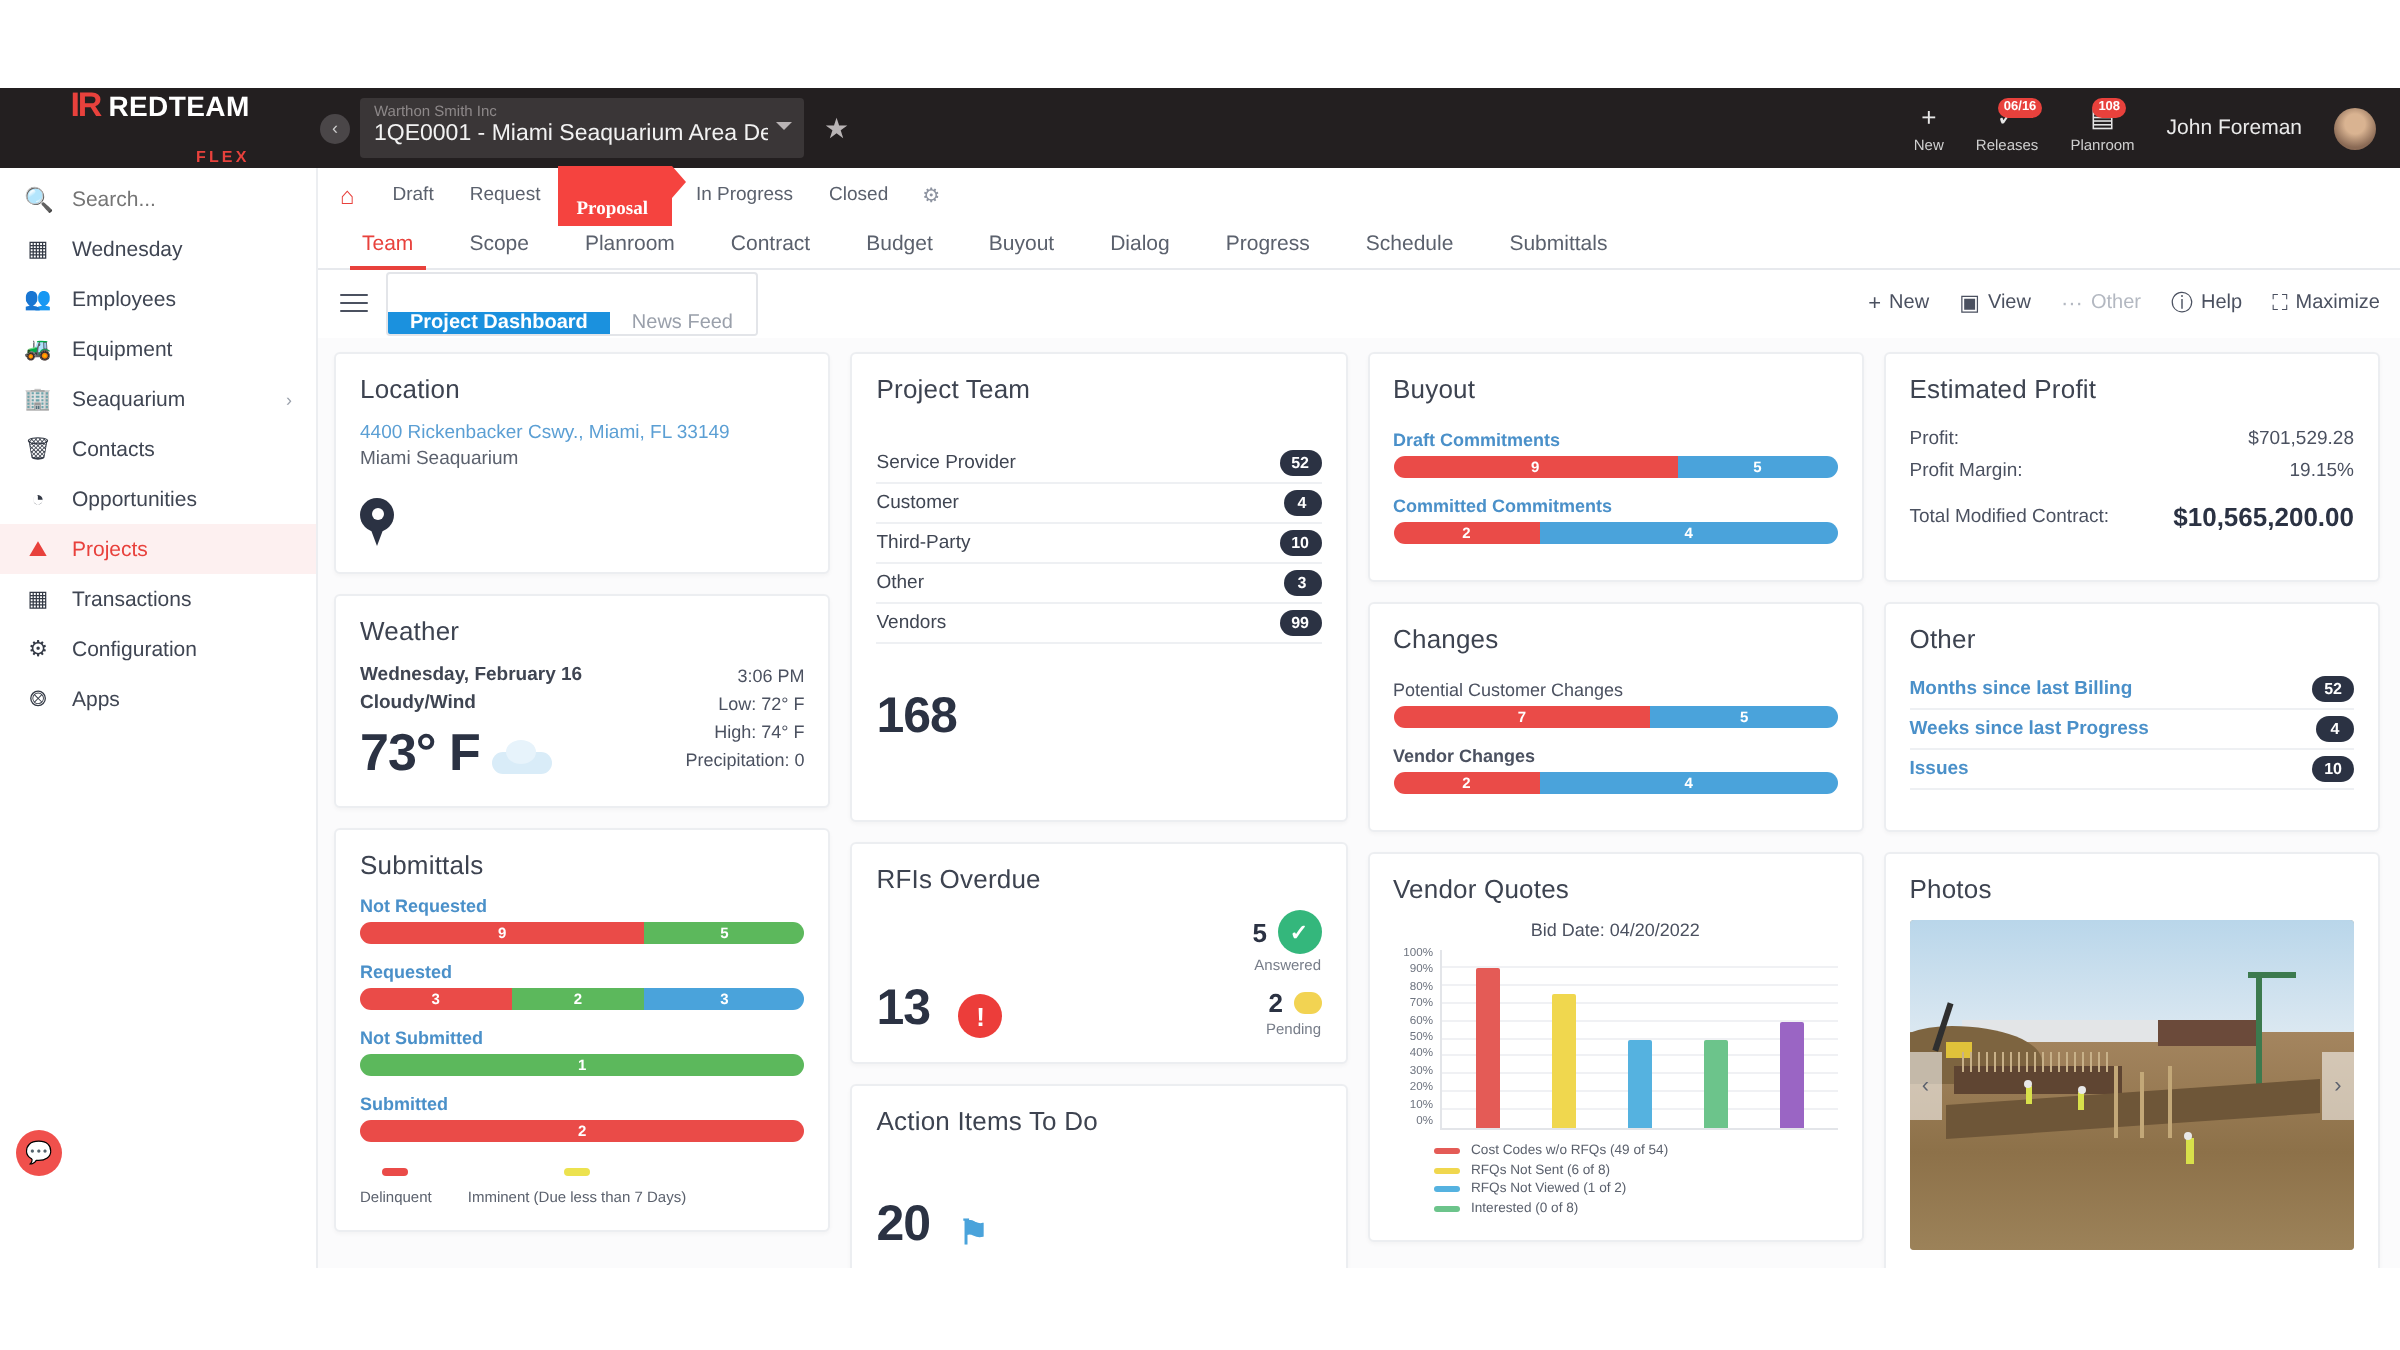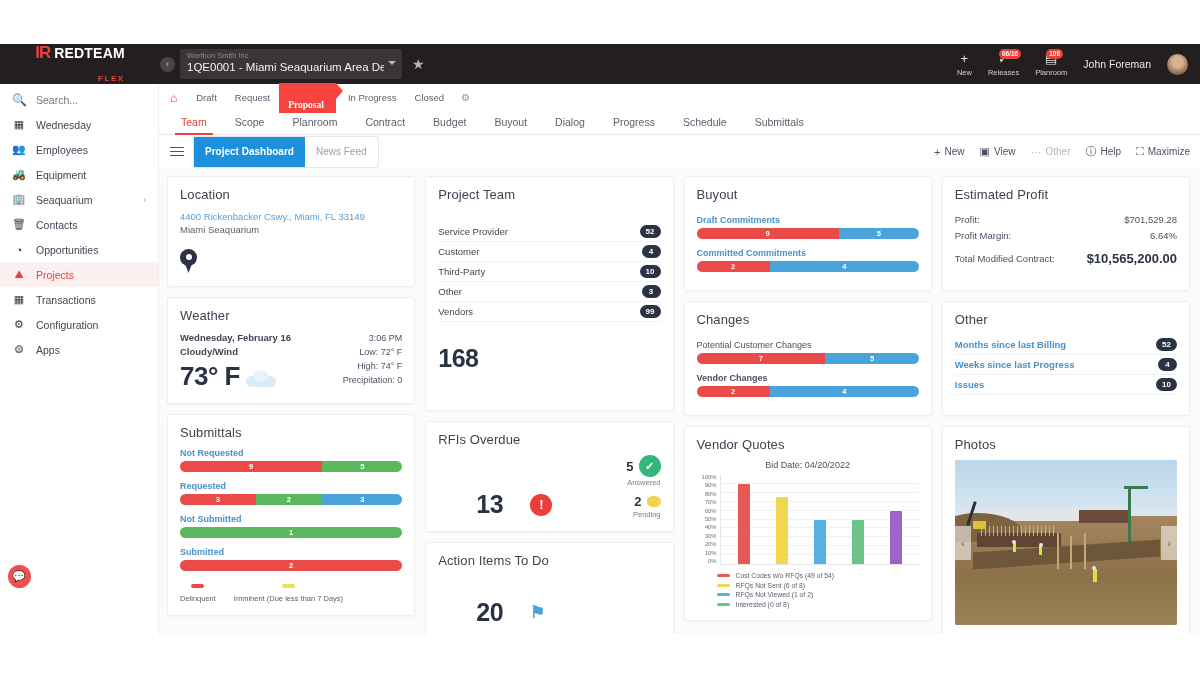--- a/index.html
+++ b/index.html
@@ -65,21 +65,21 @@
   .gear-sm { color:#8d93a0; font-size:10px; margin-left:8px; }
 
   .tabrow { height:27px; display:flex; align-items:flex-end; padding-left:8px; border-bottom:1px solid #e7e9ed; gap:0; }
   .tab { font-size:10.5px; color:#5b616d; padding:0 14px 6px 14px; position:relative; }
   .tab.active { color:#e8413c; }
   .tab.active:after { content:""; position:absolute; left:8px; right:8px; bottom:-1px; height:2px; background:#e8413c; }
 
   .toolbar { height:33px; display:flex; align-items:center; padding:0 10px 0 8px; }
   .hamb { display:flex; flex-direction:column; gap:2.5px; margin:0 9px 0 3px; }
   .hamb span { width:14px; height:1.6px; background:#4b5160; border-radius:1px; }
-  .seg { display:flex; border:1px solid #e3e5e9; border-radius:2px; overflow:hidden; height:32px; }
+  .seg { display:flex; border:1px solid #e3e5e9; border-radius:2px; overflow:hidden; height:32px;align-items:flex-end; }
   .seg-btn { font-size:10px; padding:0 11px; display:flex; align-items:center; color:#9aa0ab; background:#fff; }
   .seg-btn.active { background:#1b91de; color:#fff; font-weight:bold; }
   .tb-right { margin-left:auto; display:flex; align-items:center; gap:15px; }
   .tb-item { display:flex; align-items:center; gap:4px; font-size:10px; color:#4b5160; }
   .tb-item.muted { color:#b3b8c1; }
   .tb-ico { font-size:11px; }
 
   
   .grid { position:absolute; top:169px; left:159px; width:1041px; height:465px; background:#fbfbfc;
           padding:7px 10px 0 8px; display:grid; grid-template-columns:repeat(4, 1fr); gap:10px; align-content:start; }
@@ -121,21 +121,21 @@
   .seg-bar { display:flex; align-items:center; justify-content:center; color:#fff; font-size:7.5px; font-weight:bold; }
 
   
   .p-row { display:flex; justify-content:space-between; font-size:9.5px; color:#4b5160; line-height:16px; }
   .p-row.total { margin-top:7px; }
   .p-row.total .p-key { font-size:9.5px; }
   .p-row.total .p-val { font-size:13px; font-weight:bold; color:#2b3243; }
 
   
   .rfi-wrap { display:flex; justify-content:space-between; align-items:flex-end; }
-  .rfi-big { font-size:25px; font-weight:bold; color:#2b3243; display:flex; align-items:center; gap:27px; letter-spacing:-.5px;margin-left:38px;}
+  .rfi-big { font-size:25px; font-weight:bold; color:#2b3243; display:flex; align-items:flex-end; gap:14px; letter-spacing:-.5px;}
   .circ { width:22px; height:22px; border-radius:50%; display:flex; align-items:center; justify-content:center; color:#fff; font-size:13px; font-weight:bold;}
   .circ.red { background:#ec3d3a; }
   .circ.green { background:#34b77c; font-size:11px;}
   .rfi-side { display:flex; flex-direction:column; align-items:flex-end; gap:7px; }
   .rfi-kv { display:flex; align-items:center; gap:5px; }
   .rfi-num { font-size:13px; font-weight:bold; color:#2b3243; }
   .rfi-cap { font-size:7.5px; color:#777d89; text-align:right; }
   .dot-y { width:14px; height:11px; border-radius:7px; background:#f2d352; }
 
   
@@ -559,21 +559,21 @@
 
     <div class="col">
       <div class="card" style="height:115px">
         <div class="card-title">Estimated Profit</div>
         <div class="p-row" style="margin-top:10px">
           <span class="p-key">Profit:</span>
           <span class="p-val">$701,529.28</span>
         </div>
         <div class="p-row">
           <span class="p-key">Profit Margin:</span>
-          <span class="p-val">6.64%</span>
+          <span class="p-val">19.15%</span>
         </div>
         <div class="p-row total">
           <span class="p-key">Total Modified Contract:</span>
           <span class="p-val">$10,565,200.00</span>
         </div>
       </div>
 
       <div class="card" style="height:115px">
         <div class="card-title">Other</div>
         <div style="margin-top:6px">

